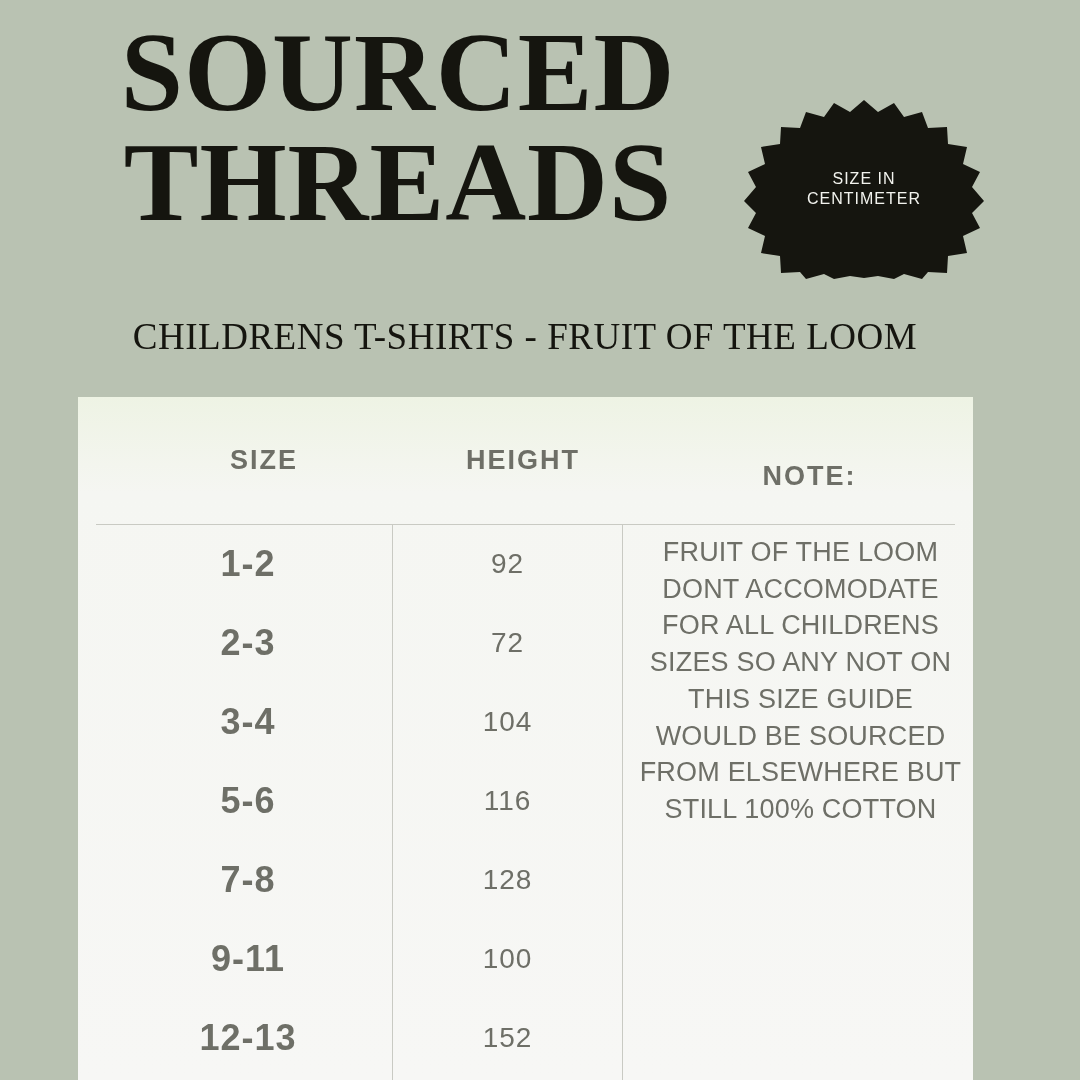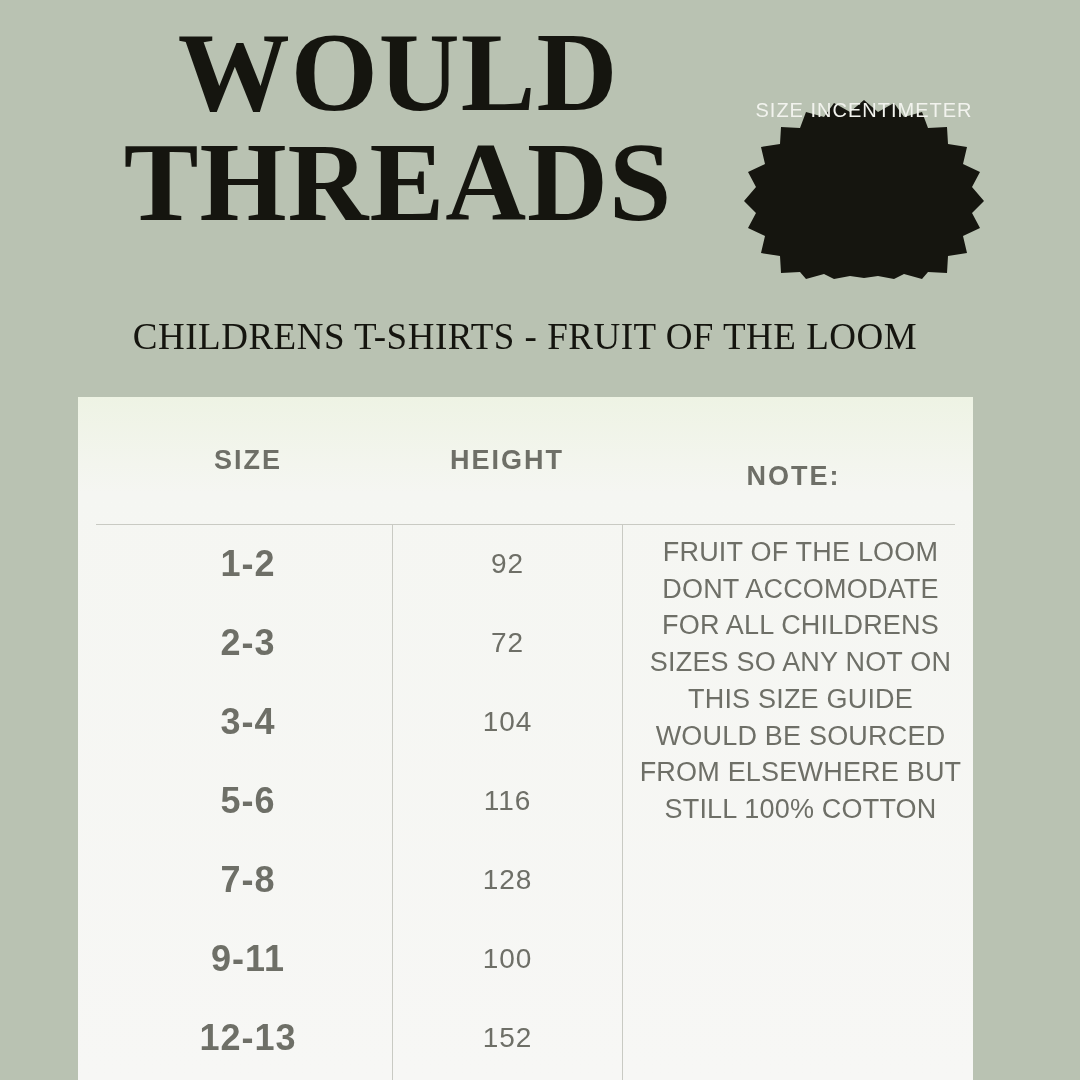--- a/index.html
+++ b/index.html
@@ -61,42 +61,44 @@
     height: 182px;
   }
   .badge svg { display: block; }
   .badge-text {
     position: absolute;
     left: 0;
     top: 0;
     width: 240px;
     height: 182px;
     display: flex;
-    flex-direction: row;
+    flex-direction: column;
+    align-items: center;
     justify-content: center;
     color: #f2f3ee;
-    font-size: 20px;
+    font-size: 16px;
     line-height: 1.25;
     letter-spacing: 1px;
     text-align: center;
   }
 
   
   .card {
     position: absolute;
     left: 78px;
     top: 397px;
     width: 895px;
     height: 683px;
     background: linear-gradient(to bottom, #eef3e4 0%, #f5f6f2 14%, #f7f7f5 100%);
   }
 
   .thead {
     position: relative;
     height: 127px;
+    margin-left: 16px;
   }
   .th {
     position: absolute;
     top: 0;
     height: 127px;
     display: flex;
     align-items: center;
     justify-content: center;
     color: #6e6f67;
     font-weight: bold;
@@ -180,21 +182,21 @@
     line-height: 1.36;
     color: #6e6f67;
     letter-spacing: 0.2px;
   }
 </style>
 </head>
 <body>
 
 <div class="header">
   <div class="brand">
-    <span class="line1">WOULD</span>
+    <span class="line1">SOURCED</span>
     <span class="line2">THREADS</span>
   </div>
 
   <div class="subtitle">CHILDRENS T-SHIRTS - FRUIT OF THE LOOM</div>
 
   <div class="badge">
     <svg width="240" height="182" viewBox="0 0 240 182">
       <polygon fill="#15150f" points="120,2 134,14 150,5 160,19 178,14 184,30 203,29 204,46 223,49 219,66 236,74 228,89 240,103 228,115 236,130 219,138 223,155 204,158 203,175 184,174 178,181 160,176 150,181 134,178 120,180 106,178 90,181 80,176 62,181 56,174 37,175 36,158 17,155 21,138 4,130 12,115 0,103 12,89 4,74 21,66 17,49 36,46 37,29 56,30 62,14 80,19 90,5 106,14"></polygon>
     </svg>
     <div class="badge-text">

